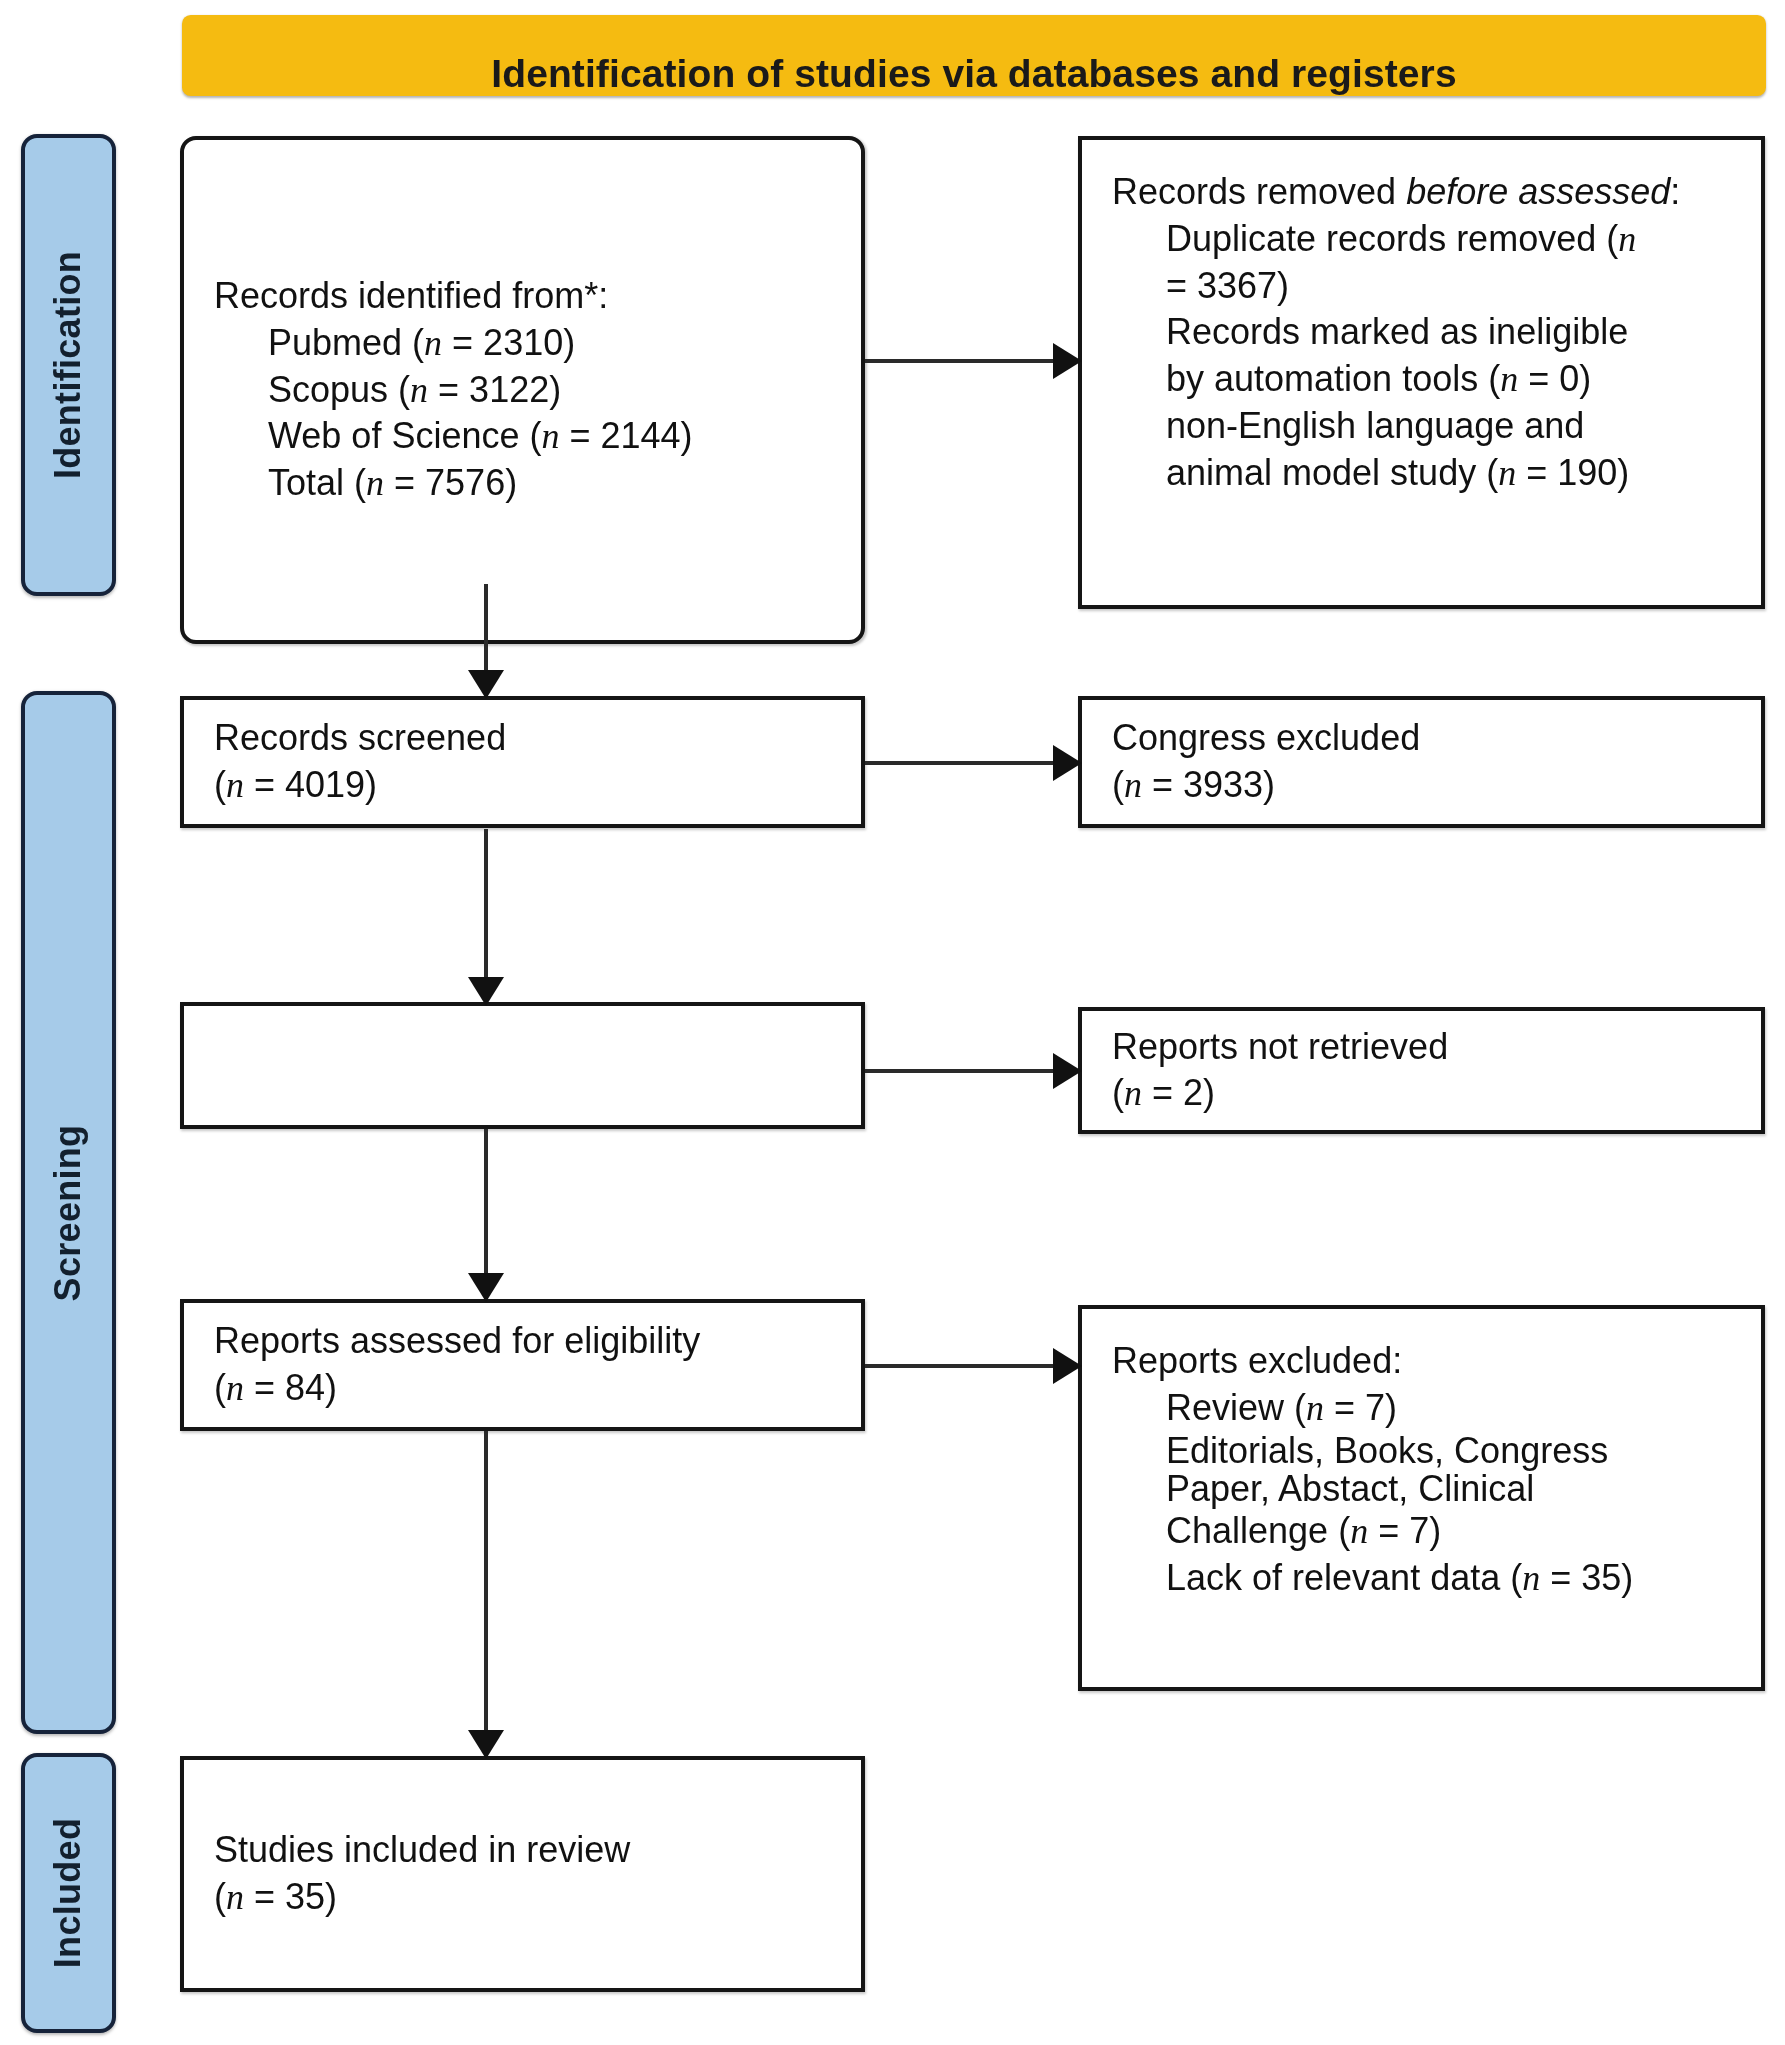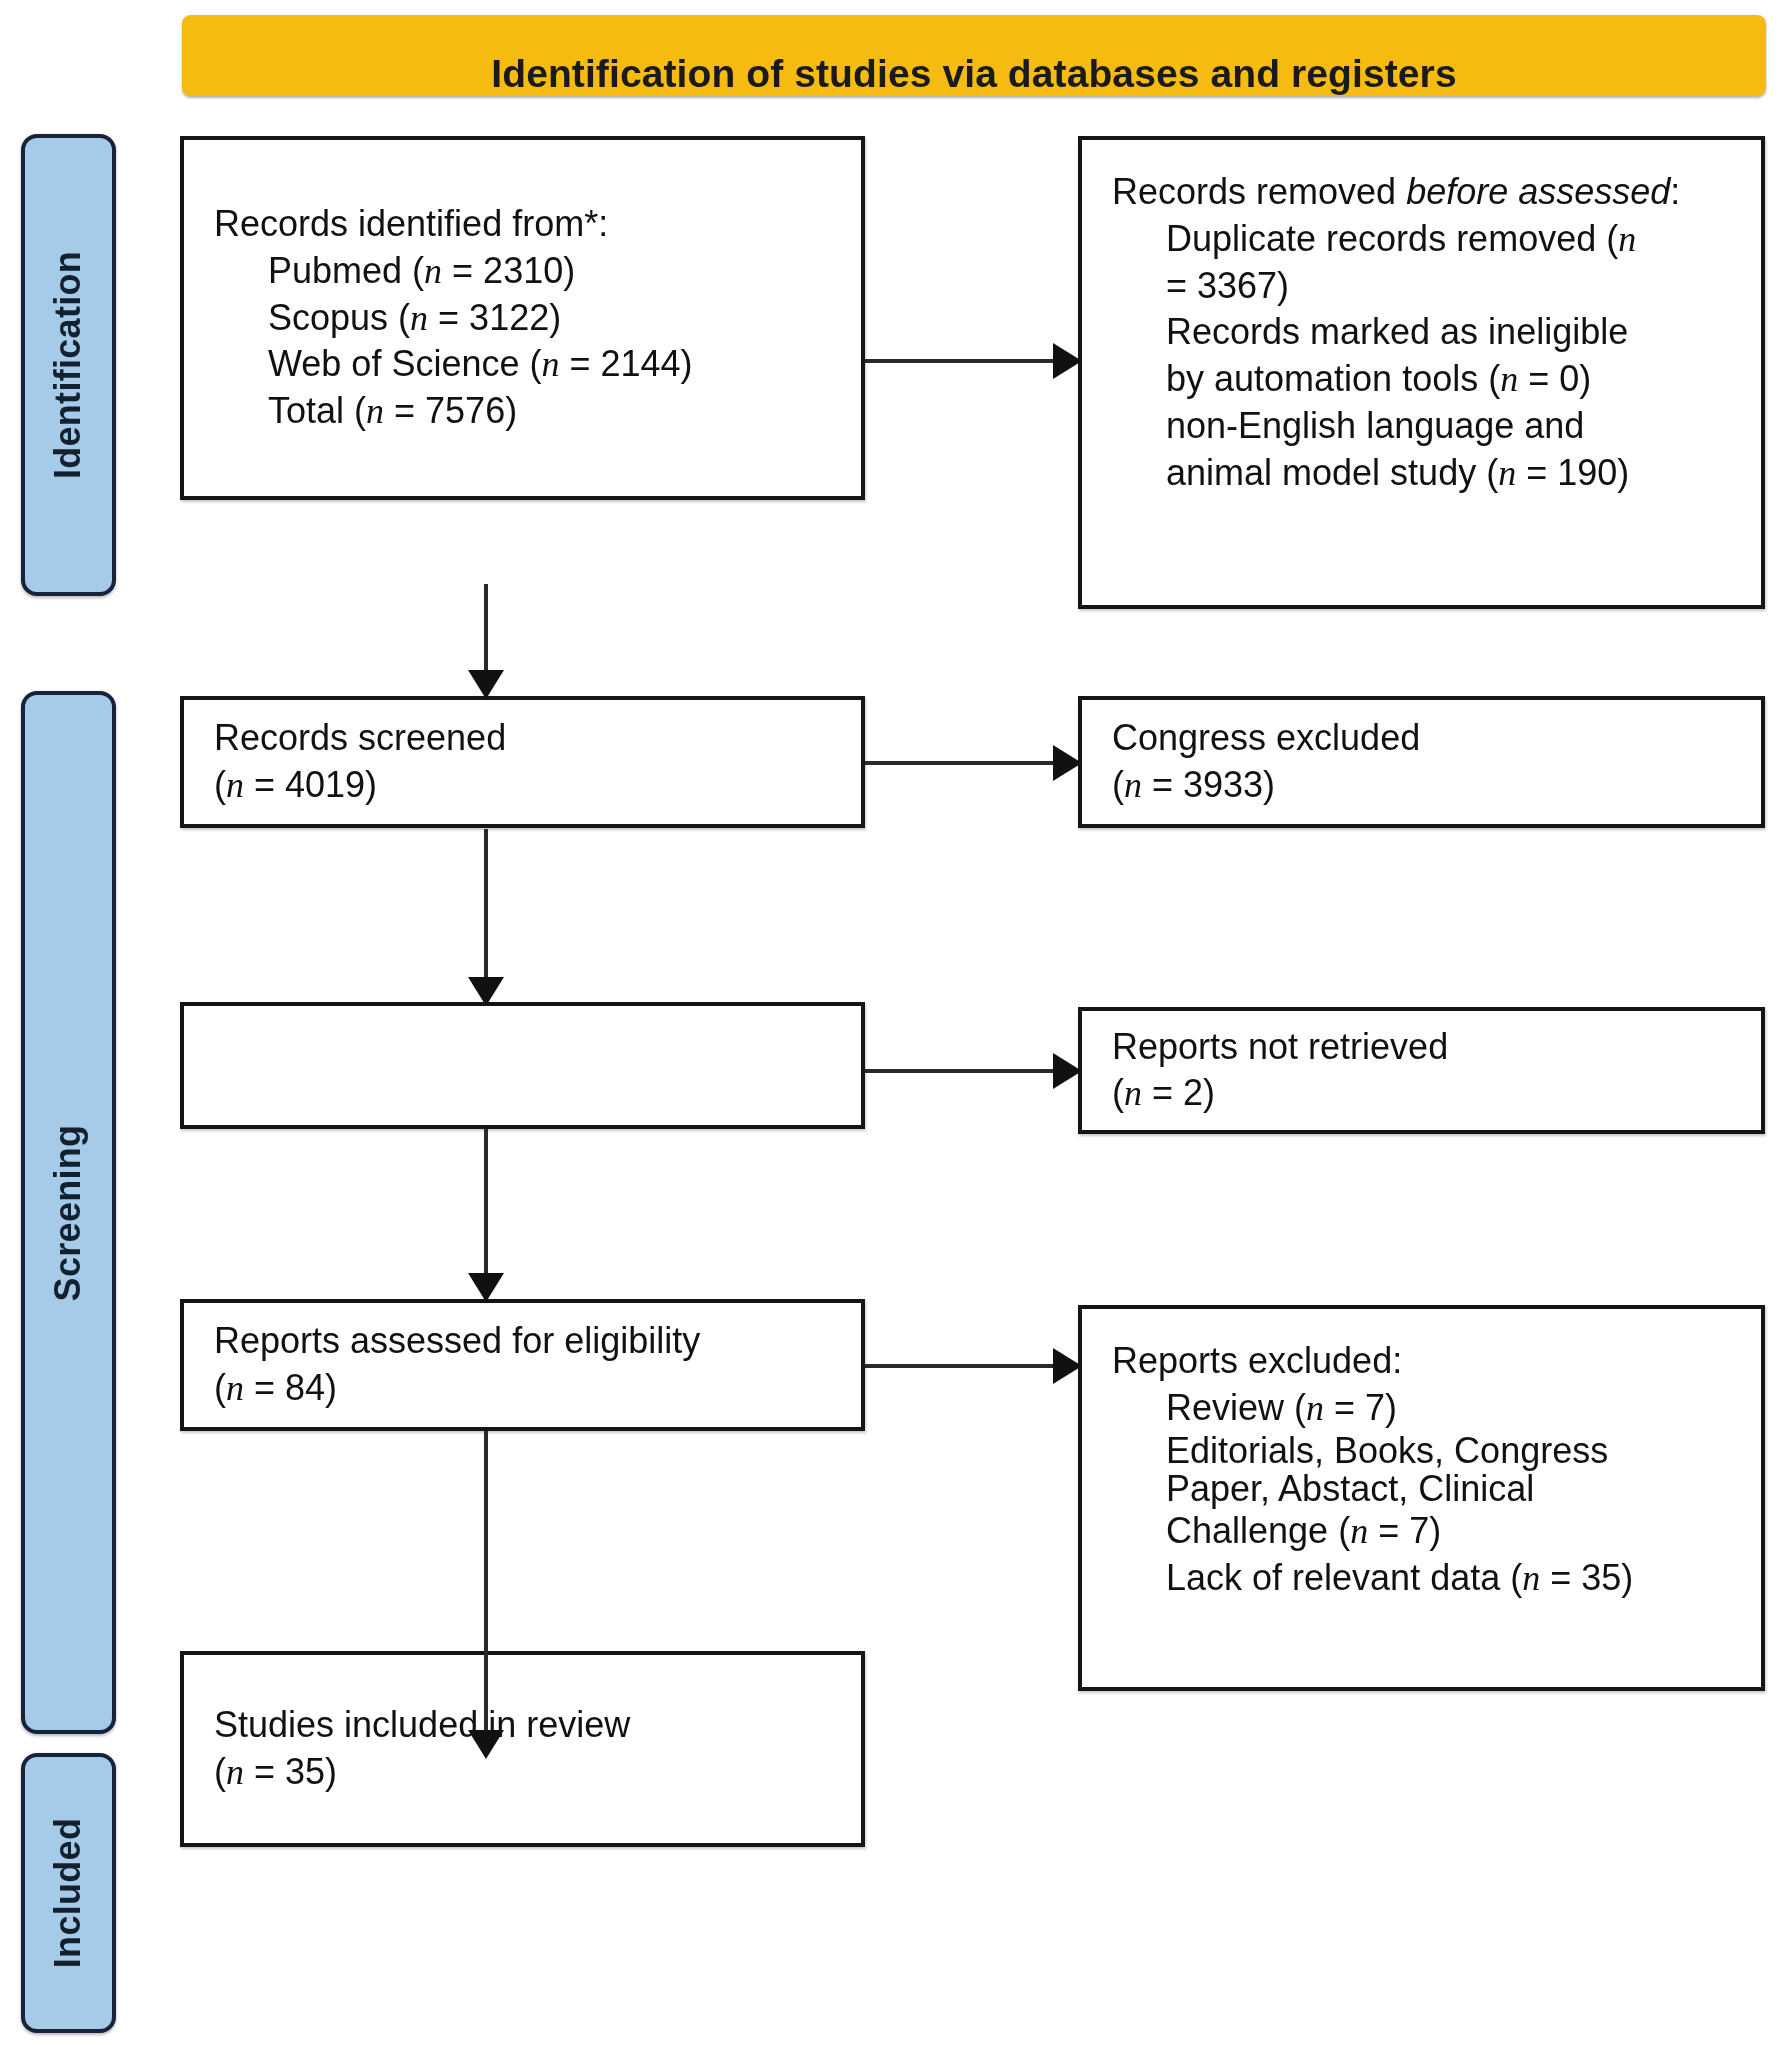--- a/index.html
+++ b/index.html
@@ -92,29 +92,29 @@
     white-space: pre-wrap;
   }
   .line.indent { padding-left: 54px; text-indent: 0; }
   .line.tight  { line-height: 1.06; }
   .ital { font-style: italic; }
 
   
   .col-left  { left: 180px;  width: 685px; }
   .col-right { left: 1078px; width: 687px; }
 
-  #box-identified     { top: 136px;  height: 364px; }
+  #box-identified     { top: 136px;  height: 508px; border-radius: 16px; }
   #box-removed        { top: 136px;  height: 473px; }
   #box-screened       { top: 696px; height: 132px; }
   #box-excluded       { top: 696px; height: 132px; }
   #box-sought         { top: 1002px; height: 127px; }
   #box-notretrieved   { top: 1007px; height: 127px; }
   #box-assessed       { top: 1299px; height: 132px; }
   #box-repexcluded    { top: 1305px; height: 386px; }
-  #box-included       { top: 1651px; height: 196px; }
+  #box-included       { top: 1756px; height: 236px; }
 
   
   .arrow-v {
     position: absolute;
     width: 4.4px;
     background: #2a2a2a;
   }
   .arrow-v::after {
     content: "";
     position: absolute;

